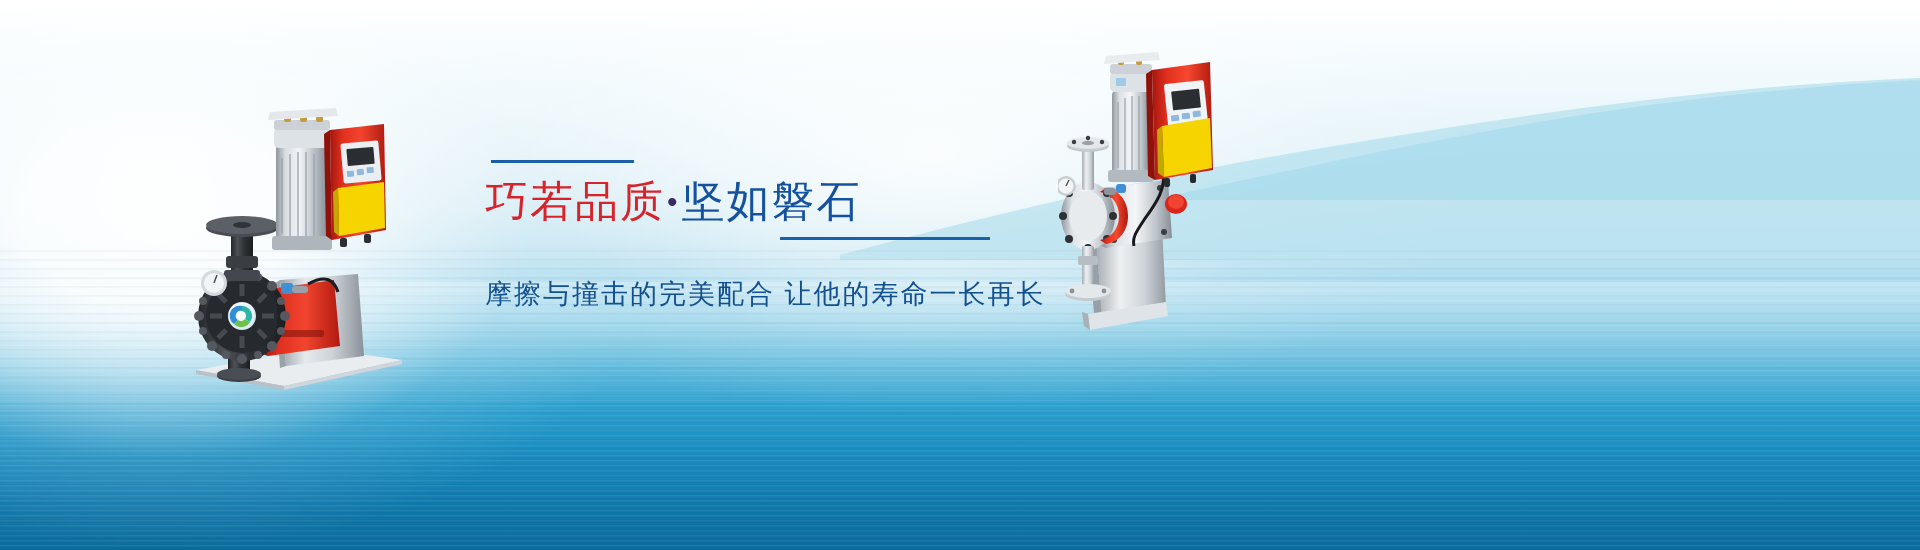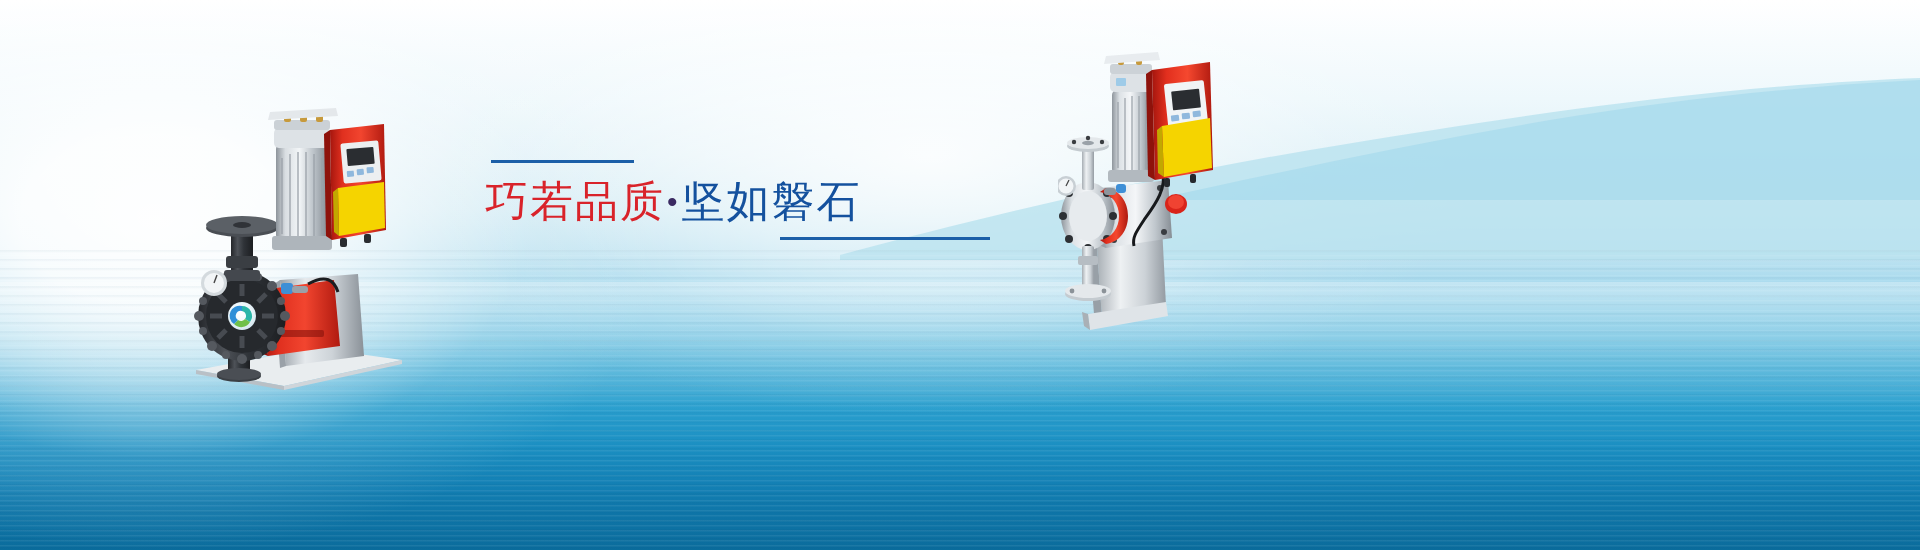--- a/index.html
+++ b/index.html
@@ -422,15 +422,16 @@
 
   <div id="textblock">
     <div class="rule-top"></div>
 
     <div class="headline">
       <span class="hl-red">巧若品质</span><span class="hl-dot">•</span><span class="hl-blue">坚如磐石</span>
     </div>
 
     <div class="rule-bottom"></div>
 
+    <div class="subtitle">摩擦与撞击的完美配合  让他的寿命一长再长</div>
   </div>
 
 </div>
 
 </body></html>

